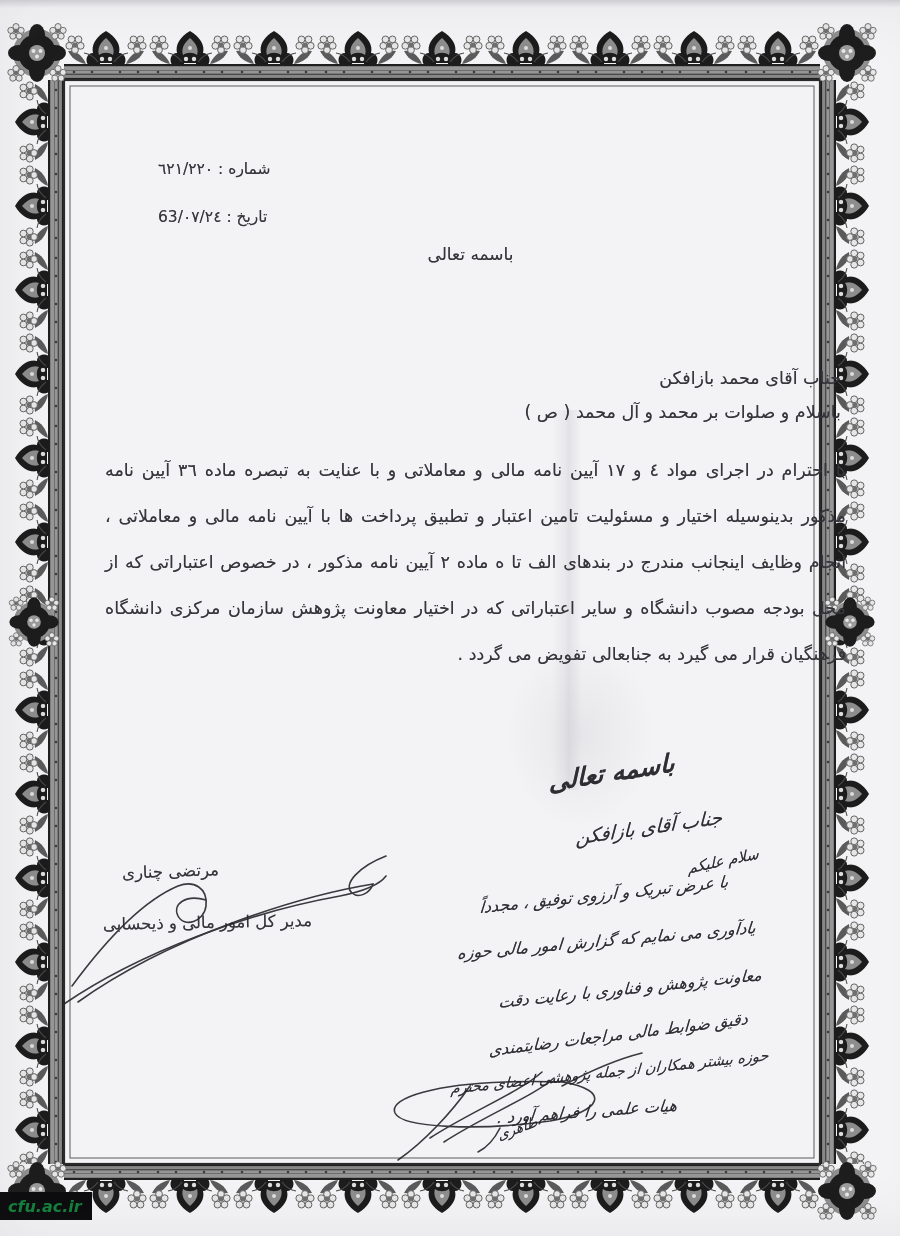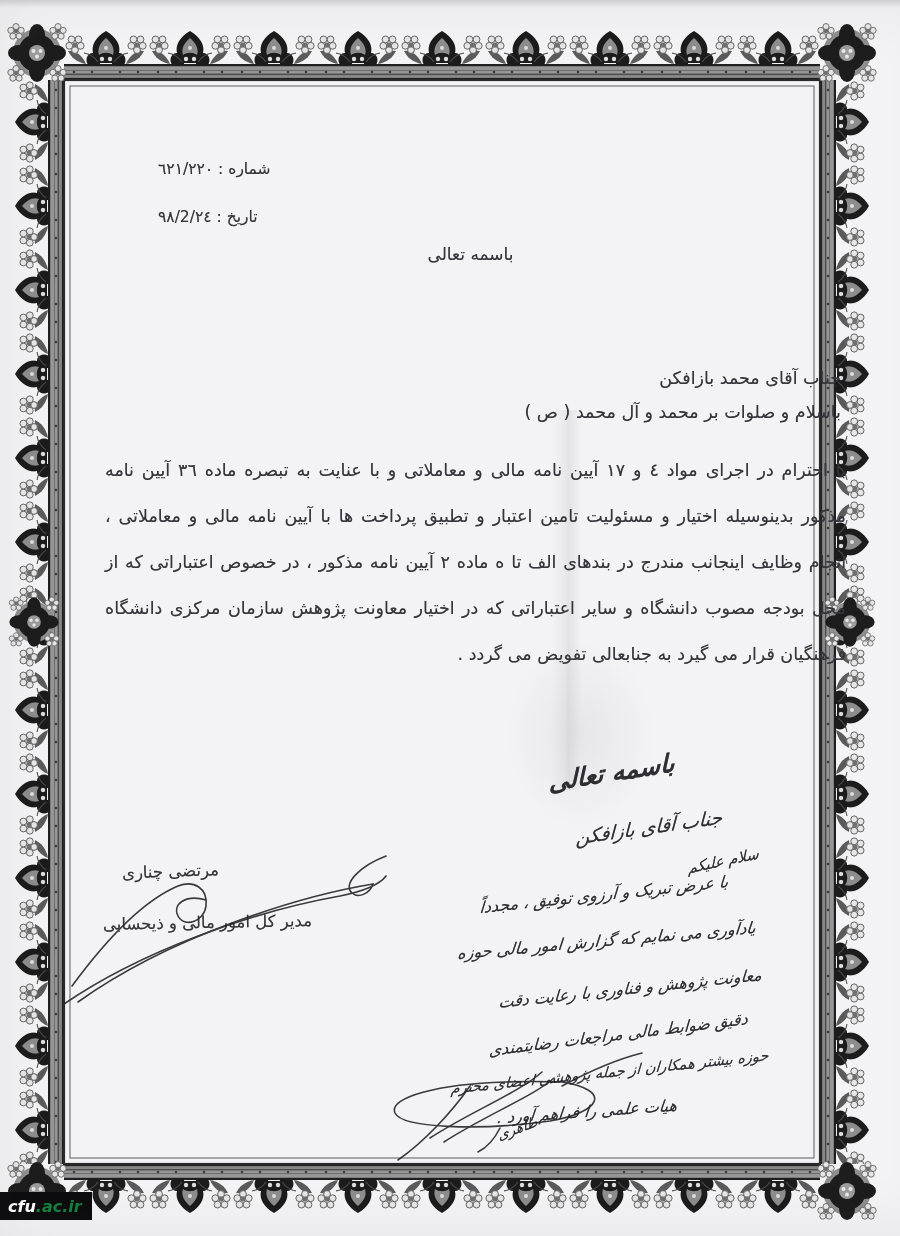--- a/index.html
+++ b/index.html
@@ -26,21 +26,21 @@
   .smudge{position:absolute;left:505px;top:640px;width:150px;height:190px;
     background:radial-gradient(ellipse at center,rgba(100,100,115,.09),transparent 70%);
     pointer-events:none;}
   .topedge{position:absolute;left:0;top:0;width:100%;height:8px;
     background:linear-gradient(180deg,rgba(120,120,130,.25),transparent);pointer-events:none;}
   .watermark{
     position:absolute;left:0;top:1192px;height:28px;padding:0 10px 0 8px;
     background:#0d0d0f;display:flex;align-items:center;
     font-family:"DejaVu Sans",sans-serif;font-weight:bold;font-style:italic;font-size:16px;
   }
-  .watermark .wm-white{color:#ffffff;}
+  .watermark .wm-white{color:#15803d;}
   .watermark .wm-orange{color:#15803d;}
 </style>
 </head>
 <body>
 
 <div class="page">
 
   <div class="topedge"></div>
 
   <svg class="frame" width="900" height="1236" viewBox="0 0 900 1236">
@@ -117,21 +117,21 @@
     <use href="#corner" transform="translate(37,1191)"></use>
     <use href="#corner" transform="translate(847,1191)"></use>
     <use href="#corner" transform="translate(34,622) scale(0.85)"></use>
     <use href="#corner" transform="translate(850,622) scale(0.85)"></use>
   </svg>
 
   <div class="crease"></div>
   <div class="smudge"></div>
 
   <div class="typed meta" style="left:158px;top:160px;">شماره : ٦٢١/٢٢٠</div>
-  <div class="typed meta" style="left:158px;top:208px;">تاریخ : ٩٨/2/٢٤</div>
+  <div class="typed meta" style="left:158px;top:208px;">تاریخ : 63/٠٧/٢٤</div>
 
   <div class="typed center" style="top:244px;font-size:17px;">باسمه تعالی</div>
 
   <div class="typed" style="right:100px;top:368px;font-size:17.5px;">جناب آقای محمد بازافکن</div>
   <div class="typed" style="right:100px;top:402px;font-size:17.5px;">باسلام و صلوات بر محمد و آل محمد ( ص )</div>
 
   <div class="typed para" style="left:85px;right:95px;top:447px;">با احترام در اجرای مواد ٤ و ١٧ آیین نامه مالی و معاملاتی و با عنایت به تبصره ماده ٣٦ آیین نامه مذکور بدینوسیله اختیار و مسئولیت تامین اعتبار و تطبیق پرداخت ها با آیین نامه مالی و معاملاتی ، انجام وظایف اینجانب مندرج در بندهای الف تا ه ماده ٢ آیین نامه مذکور ، در خصوص اعتباراتی که از محل بودجه مصوب دانشگاه و سایر اعتباراتی که در اختیار معاونت پژوهش سازمان مرکزی دانشگاه فرهنگیان قرار می گیرد به جنابعالی تفویض می گردد .</div>
 
   <div class="typed" style="left:122px;top:862px;font-size:16.5px;transform:rotate(-2deg);">مرتضی چناری</div>
   <div class="typed" style="left:103px;top:913px;font-size:16.5px;transform:rotate(-1deg);">مدیر کل امور مالی و ذیحسابی</div>

